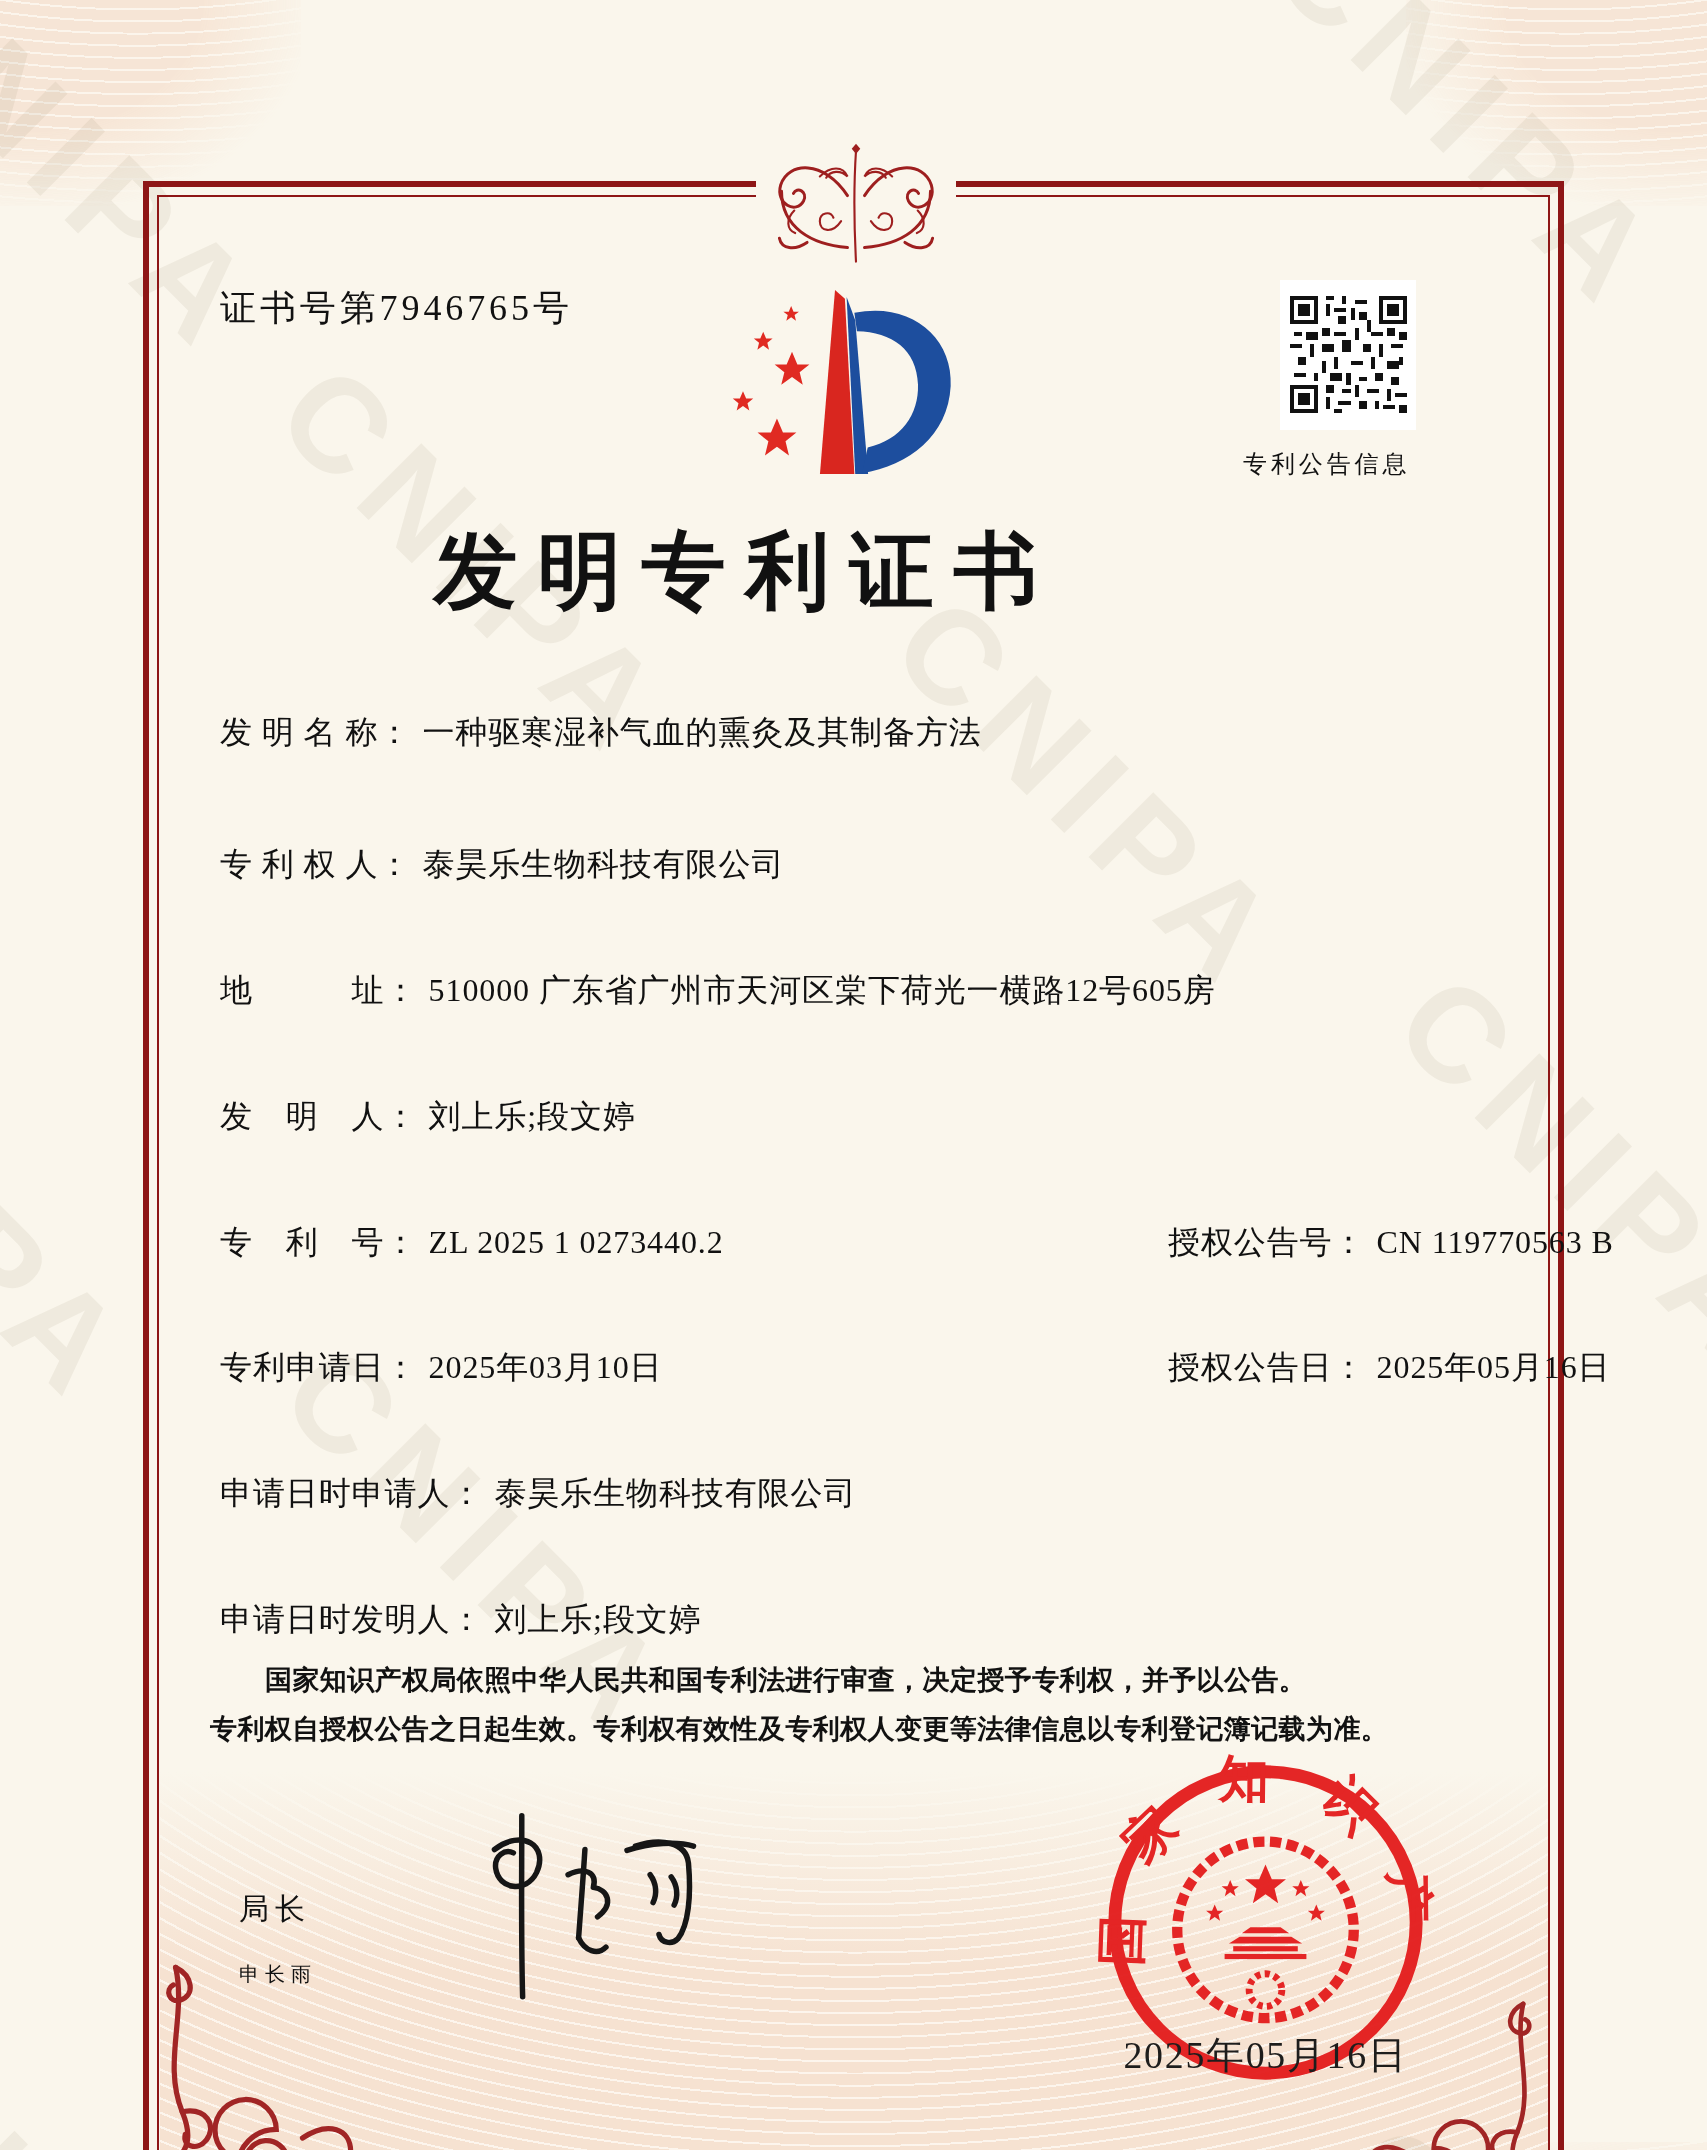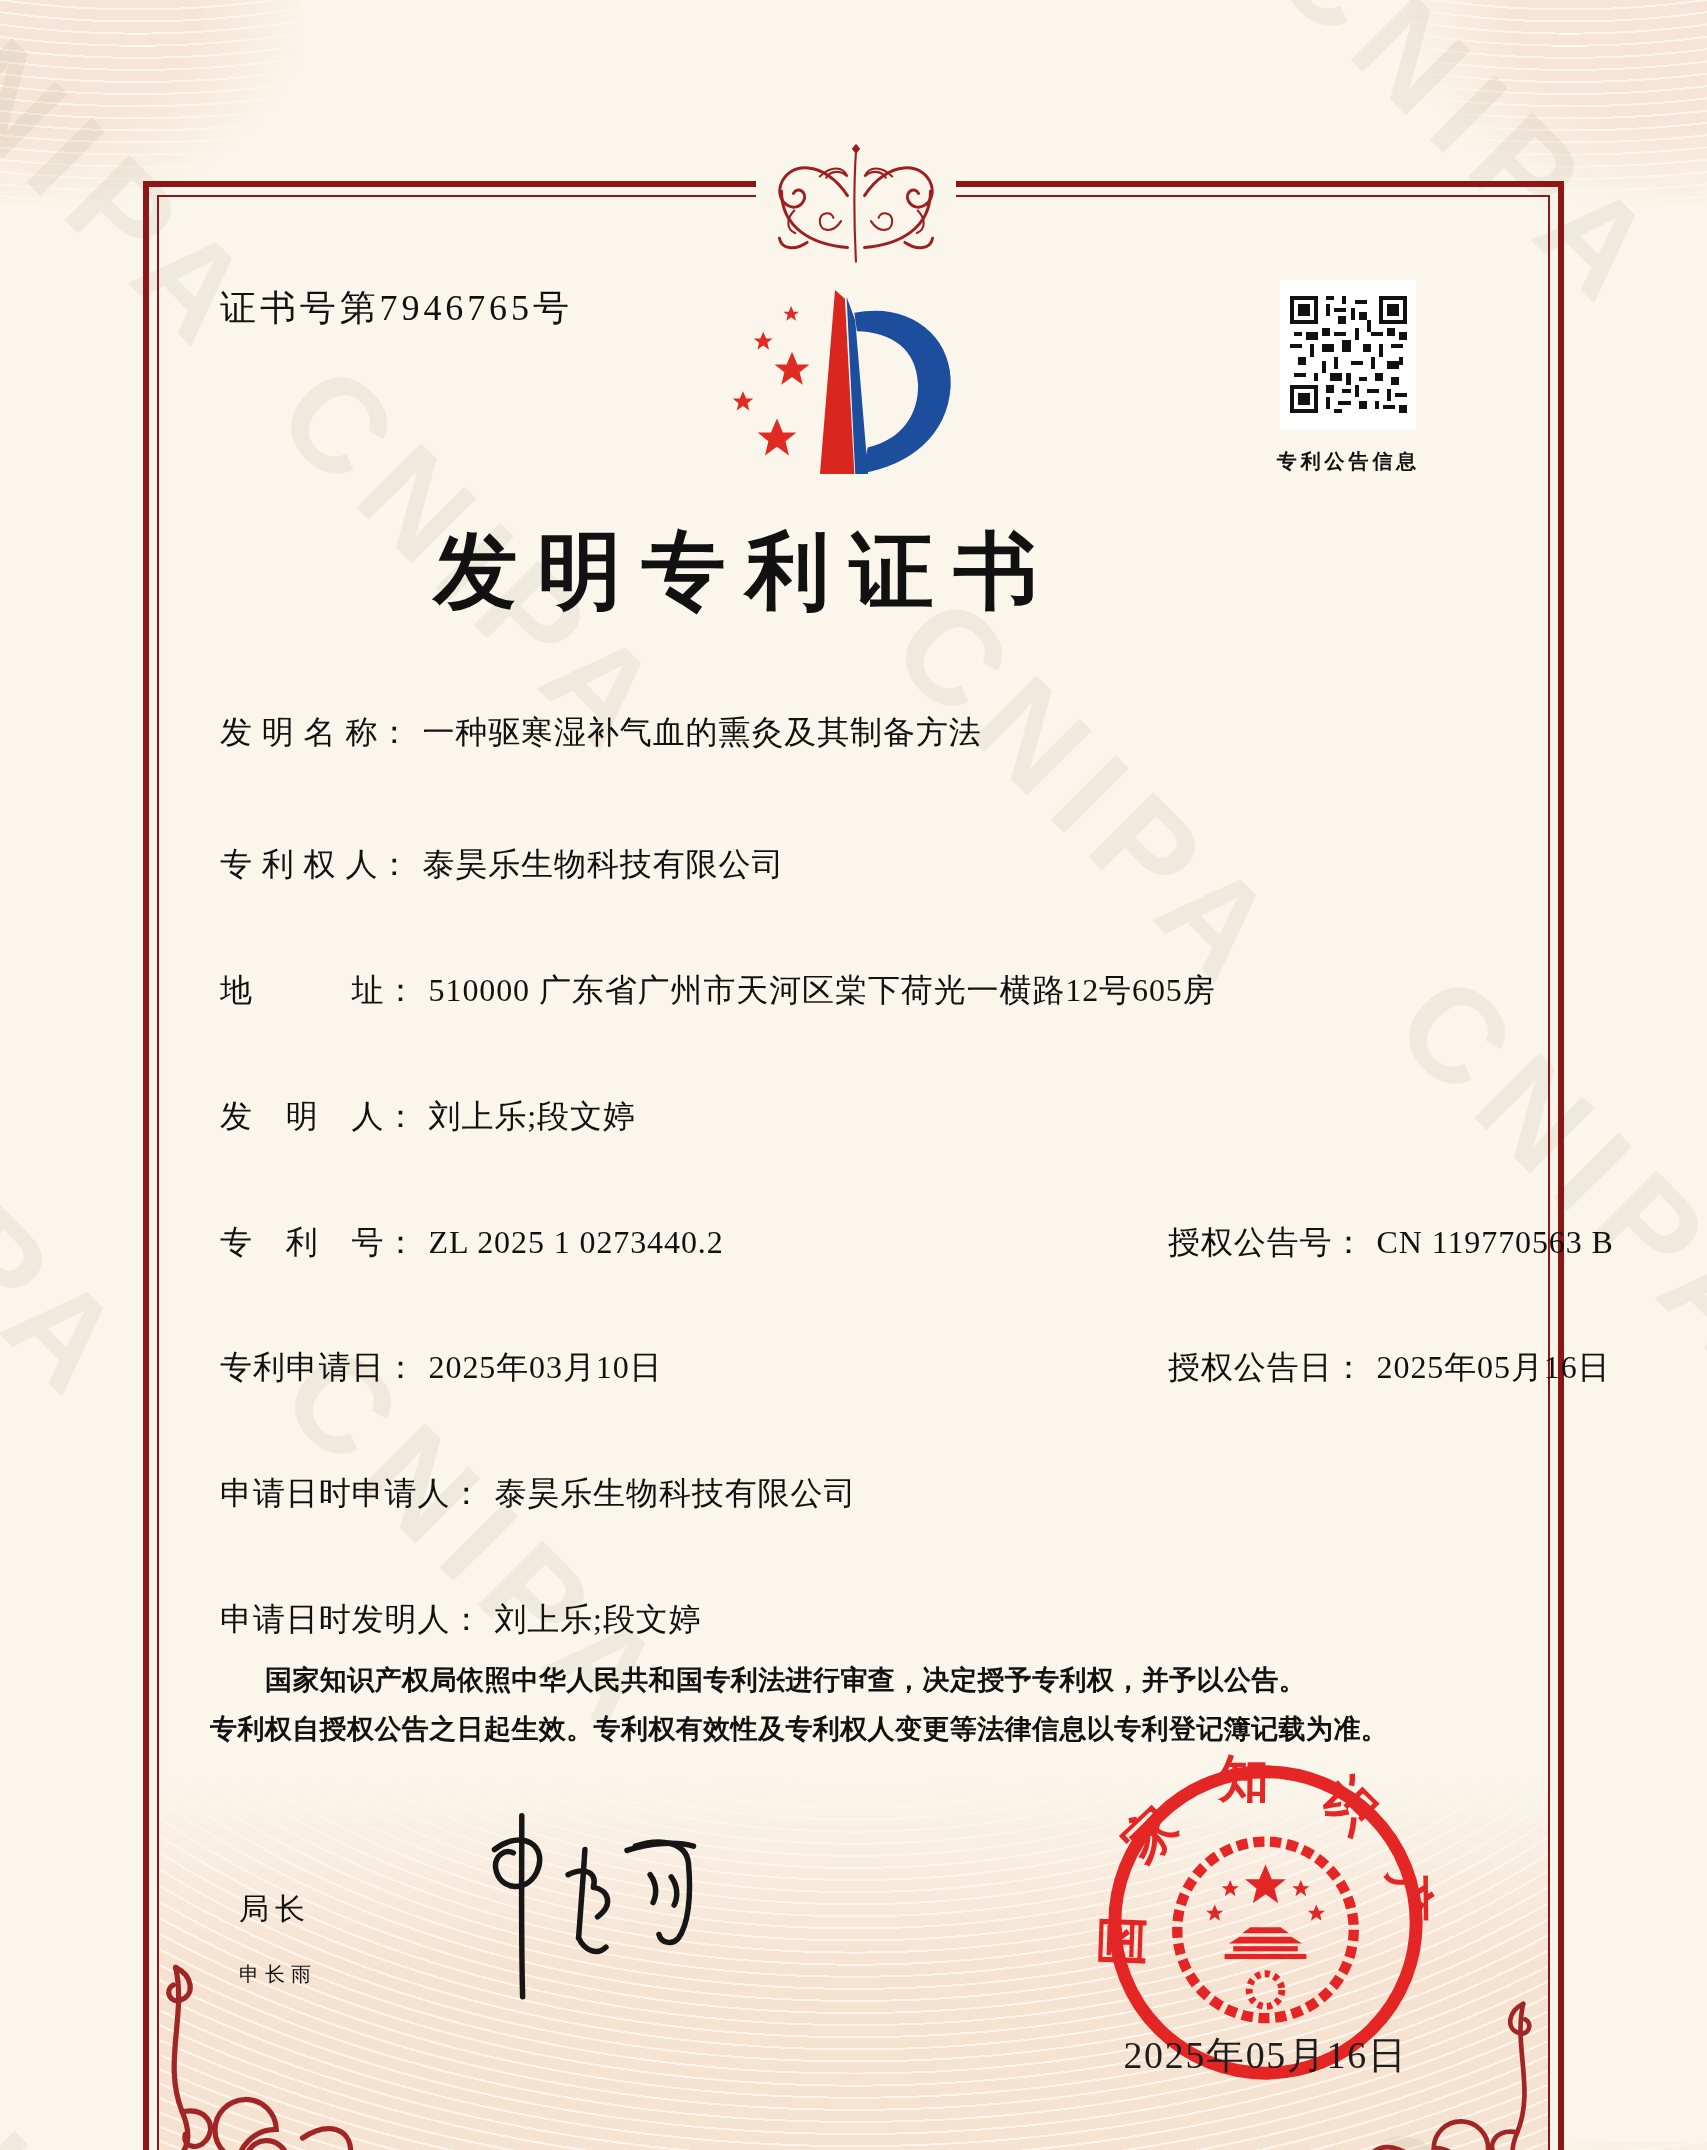--- a/index.html
+++ b/index.html
@@ -53,22 +53,22 @@
   }
   .top-ornament{ position:absolute; left:756px; top:136px; width:200px; height:132px; z-index:3;}
   .flourish{ position:absolute; z-index:3;}
   .fl-bl{ left:145px; top:1961px; width:245px; height:319px;}
   .fl-br{ left:1319px; top:2000px; width:245px; height:280px; transform:scaleX(-1);}
   
   .cert-no{ position:absolute; left:220px; top:284px; font-size:36px; letter-spacing:3.9px; z-index:4;}
   .logo{ position:absolute; left:703px; top:272px; width:301px; height:203px; z-index:4;}
   .qr-panel{ position:absolute; left:1280px; top:280px; width:136px; height:150px; background:#fff; z-index:4;}
   .qr-panel svg{ position:absolute; left:9.5px; top:16.3px; width:117px; height:117px;}
-  .qr-label{ position:absolute; left:1243px; top:448px; width:211px; text-align:center;
-    font-size:20px; letter-spacing:3.9px; z-index:4;font-weight:bold;}
+  .qr-label{ position:absolute; left:1243px; top:448px; width:211px; text-align:left;
+    font-size:24px; letter-spacing:3.9px; z-index:4;}
   .title{ position:absolute; left:0; top:515px; width:1491px; text-align:center;
     font-size:84px; font-weight:bold; letter-spacing:20px; z-index:4;}
   
   .row{ position:absolute; left:220px; font-size:32px; letter-spacing:0.9px; z-index:4; white-space:nowrap;}
   .row .val{ margin-left:11.2px;}
   .col2{ position:absolute; left:948px; top:0; white-space:nowrap;}
   .r-name{ top:711px;} .r-patentee{ top:843px;font-family:Liberation Serif, serif;} .r-address{ top:969px;}
   .r-inventors{ top:1095px;} .r-patno{ top:1221px;} .r-dates{ top:1346px;}
   .r-applicant{ top:1472px;} .r-invfiling{ top:1598px;}
   

